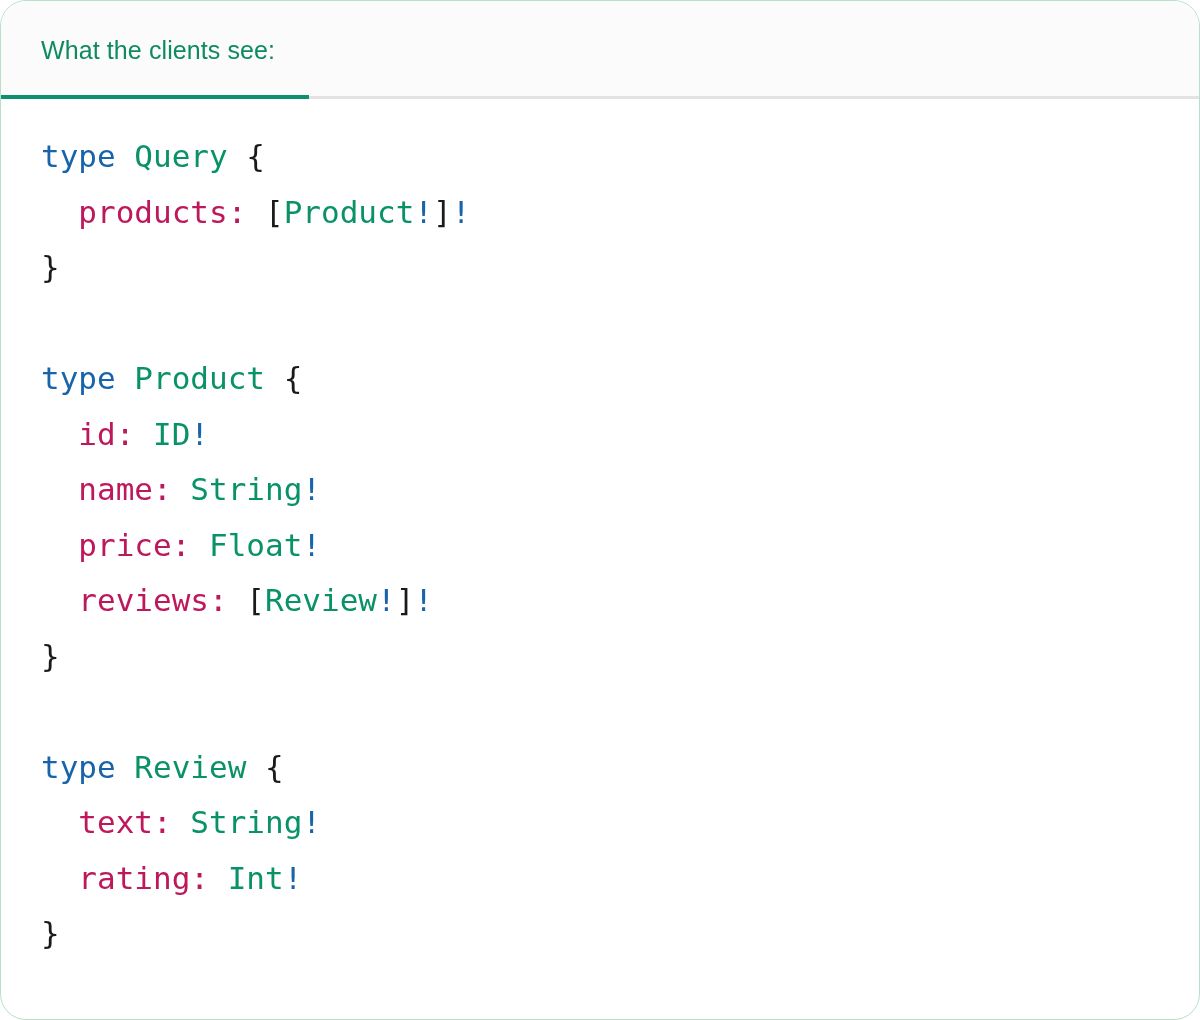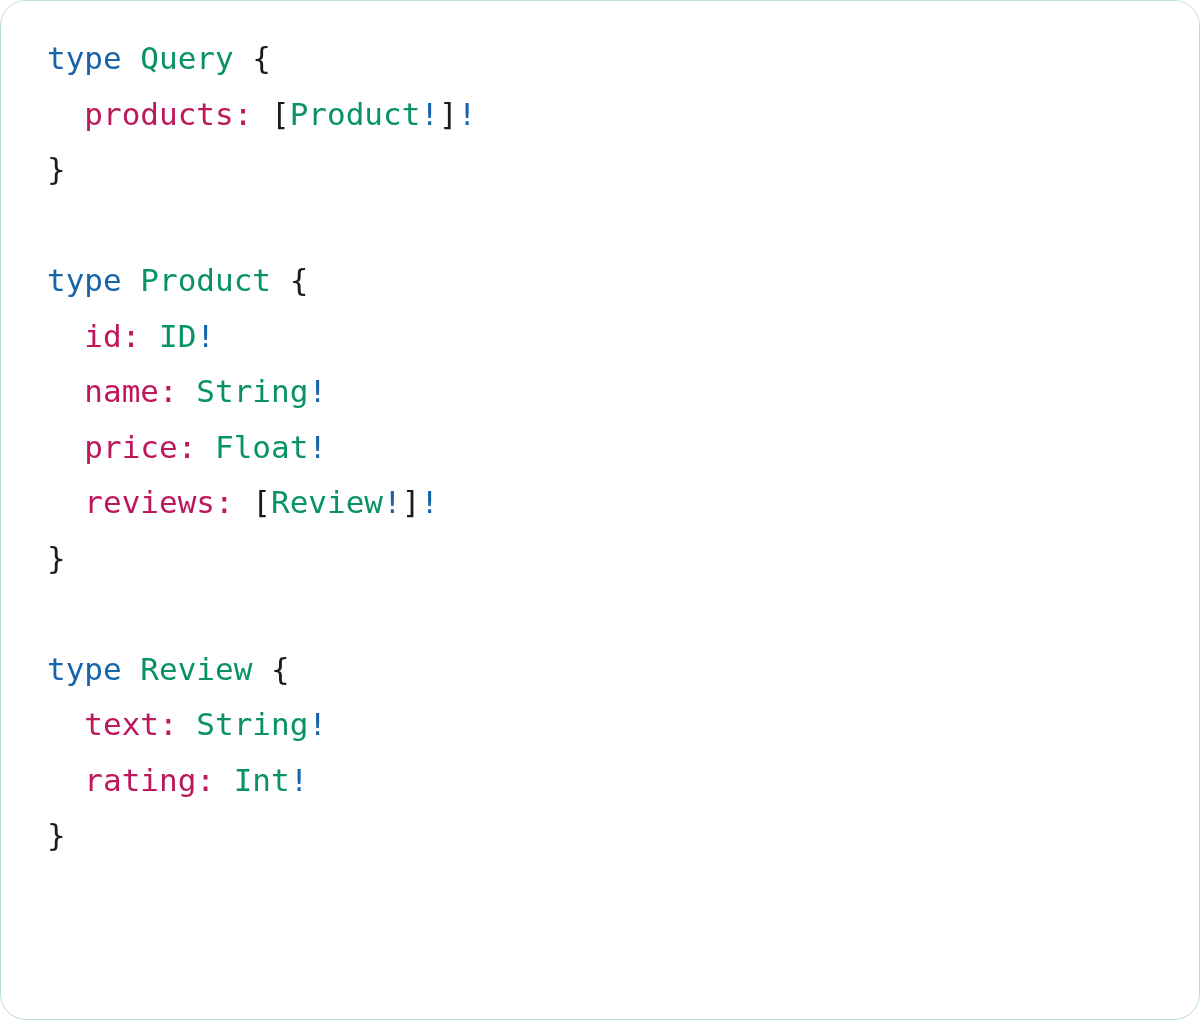--- a/index.html
+++ b/index.html
@@ -73,21 +73,20 @@
     bottom: 0;
     height: 4px;
     background: #0e9070;
     z-index: 3;
   }
 
   
   .code-pane {
     padding: 30px 0 0 40px;
     background: #ffffff;
-    margin-left: 6px;
   }
   .code {
     margin: 0;
     font-family: "DejaVu Sans Mono", "Liberation Mono", monospace;
     font-size: 31px;
     line-height: 55.5px;
     white-space: pre;
     color: #1a1a1a;
     letter-spacing: 0px;
   }
@@ -100,18 +99,23 @@
   .tok-type  { color: #099268; }   
   .tok-field { color: #be185d; }   
   .tok-punct { color: #1a1a1a; }   
   .tok-bang  { color: #1864ab; }   
 </style>
 </head>
 <body>
 
 <div class="card">
 
+  <div class="tabbar">
+    <button class="tab active">
+      <span class="tab-label">What the clients see:</span>
+    </button>
+  </div>
 
   <div class="code-pane">
     <pre class="code" id="code-root"><div class="code-line"><span class="tok-kw">type</span><span> </span><span class="tok-type">Query</span><span> </span><span class="tok-punct">{</span></div><div class="code-line"><span>  </span><span class="tok-field">products:</span><span> </span><span class="tok-punct">[</span><span class="tok-type">Product</span><span class="tok-bang">!</span><span class="tok-punct">]</span><span class="tok-bang">!</span></div><div class="code-line"><span class="tok-punct">}</span></div><div class="code-line">&nbsp;</div><div class="code-line"><span class="tok-kw">type</span><span> </span><span class="tok-type">Product</span><span> </span><span class="tok-punct">{</span></div><div class="code-line"><span>  </span><span class="tok-field">id:</span><span> </span><span class="tok-type">ID</span><span class="tok-bang">!</span></div><div class="code-line"><span>  </span><span class="tok-field">name:</span><span> </span><span class="tok-type">String</span><span class="tok-bang">!</span></div><div class="code-line"><span>  </span><span class="tok-field">price:</span><span> </span><span class="tok-type">Float</span><span class="tok-bang">!</span></div><div class="code-line"><span>  </span><span class="tok-field">reviews:</span><span> </span><span class="tok-punct">[</span><span class="tok-type">Review</span><span class="tok-bang">!</span><span class="tok-punct">]</span><span class="tok-bang">!</span></div><div class="code-line"><span class="tok-punct">}</span></div><div class="code-line">&nbsp;</div><div class="code-line"><span class="tok-kw">type</span><span> </span><span class="tok-type">Review</span><span> </span><span class="tok-punct">{</span></div><div class="code-line"><span>  </span><span class="tok-field">text:</span><span> </span><span class="tok-type">String</span><span class="tok-bang">!</span></div><div class="code-line"><span>  </span><span class="tok-field">rating:</span><span> </span><span class="tok-type">Int</span><span class="tok-bang">!</span></div><div class="code-line"><span class="tok-punct">}</span></div></pre>
   </div>
 
 </div>
 
 </body></html>

